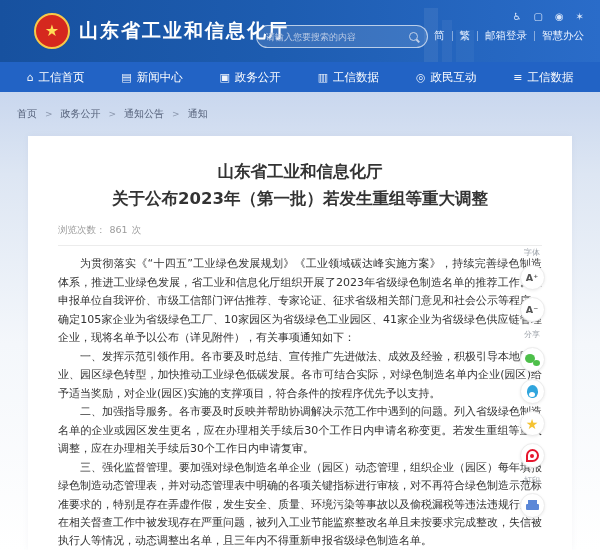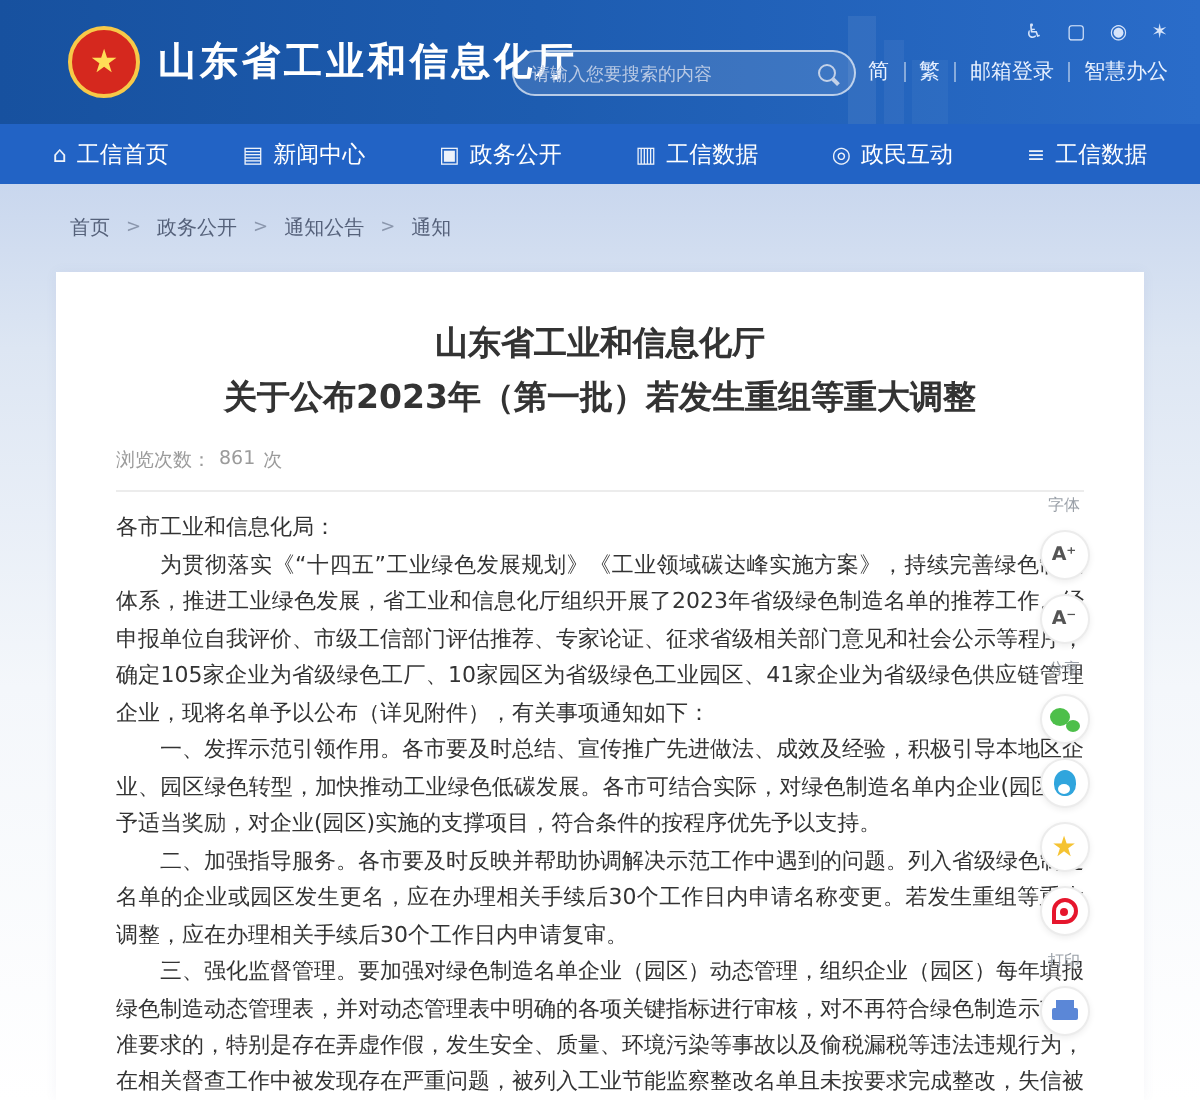--- a/index.html
+++ b/index.html
@@ -28,21 +28,21 @@
   .link-row { display:flex; justify-content:flex-end; align-items:center; color:#eaf2ff; font-size:10.5px; gap:7px; }
   .vdiv { width:1px; height:10px; background:rgba(255,255,255,.45); }
 
   
   .main-nav { height:30px; background:#2263c5; display:flex; align-items:center; justify-content:space-around; padding:0 8px; }
   .nav-item { display:flex; align-items:center; gap:5px; color:#fff; font-size:11.5px; cursor:pointer; white-space:nowrap; }
   .nav-icon { font-size:11px; opacity:.92; line-height:1; }
 
   
   .page-bg { height:458px; background:linear-gradient(180deg,#c9d7ee 0%,#dde6f3 18%,#f4f7fb 55%,#ffffff 100%); padding-top:14px; }
-  .breadcrumb { padding-left:35px; font-size:10px; color:#55617a; display:flex; align-items:center; gap:8px; height:16px; margin-bottom:14px; }
+  .breadcrumb { padding-left:17px; font-size:10px; color:#55617a; display:flex; align-items:center; gap:8px; height:16px; margin-bottom:14px; }
   .crumb { cursor:pointer; }
   .crumb-sep { color:#8b97ad; font-size:9px; }
 
   .card { margin:0 28px; background:#fff; height:414px; padding:22px 30px 14px 30px; box-shadow:0 0 6px rgba(80,110,160,.06); overflow:hidden; }
   .doc-title { text-align:center; color:#333; font-size:16.5px; font-weight:bold; line-height:1.65; }
   .meta-row { display:flex; justify-content:space-between; align-items:center; margin-top:12px; color:#9b9b9b; font-size:9.5px; }
   .meta-left { display:flex; gap:16px; }
   .meta-right { display:flex; gap:4px; padding-right:56px; }
   .meta-divider { border:none; border-top:1px solid #ececec; margin:8px 0 9px 0; }
 
@@ -149,21 +149,20 @@
       <div class="meta-row">
         <div class="meta-right">
           <span>浏览次数：</span>
           <span>861</span>
           <span>次</span>
         </div>
       </div>
       <hr class="meta-divider">
 
       <div class="doc-body">
-        <p>各市工业和信息化局：</p>
         <p class="indent">为贯彻落实《“十四五”工业绿色发展规划》《工业领域碳达峰实施方案》，持续完善绿色制造体系，推进工业绿色发展，省工业和信息化厅组织开展了2023年省级绿色制造名单的推荐工作。经申报单位自我评价、市级工信部门评估推荐、专家论证、征求省级相关部门意见和社会公示等程序，确定105家企业为省级绿色工厂、10家园区为省级绿色工业园区、41家企业为省级绿色供应链管理企业，现将名单予以公布（详见附件），有关事项通知如下：</p>
         <p class="indent">一、发挥示范引领作用。各市要及时总结、宣传推广先进做法、成效及经验，积极引导本地区企业、园区绿色转型，加快推动工业绿色低碳发展。各市可结合实际，对绿色制造名单内企业(园区)给予适当奖励，对企业(园区)实施的支撑项目，符合条件的按程序优先予以支持。</p>
         <p class="indent">二、加强指导服务。各市要及时反映并帮助协调解决示范工作中遇到的问题。列入省级绿色制造名单的企业或园区发生更名，应在办理相关手续后30个工作日内申请名称变更。若发生重组等重大调整，应在办理相关手续后30个工作日内申请复审。</p>
         <p class="indent">三、强化监督管理。要加强对绿色制造名单企业（园区）动态管理，组织企业（园区）每年填报绿色制造动态管理表，并对动态管理表中明确的各项关键指标进行审核，对不再符合绿色制造示范标准要求的，特别是存在弄虚作假，发生安全、质量、环境污染等事故以及偷税漏税等违法违规行为，在相关督查工作中被发现存在严重问题，被列入工业节能监察整改名单且未按要求完成整改，失信被执行人等情况，动态调整出名单，且三年内不得重新申报省级绿色制造名单。</p>
       </div>
 
     </div>
 
     <div class="side-toolbar">
       <span class="tool-label">字体</span>

